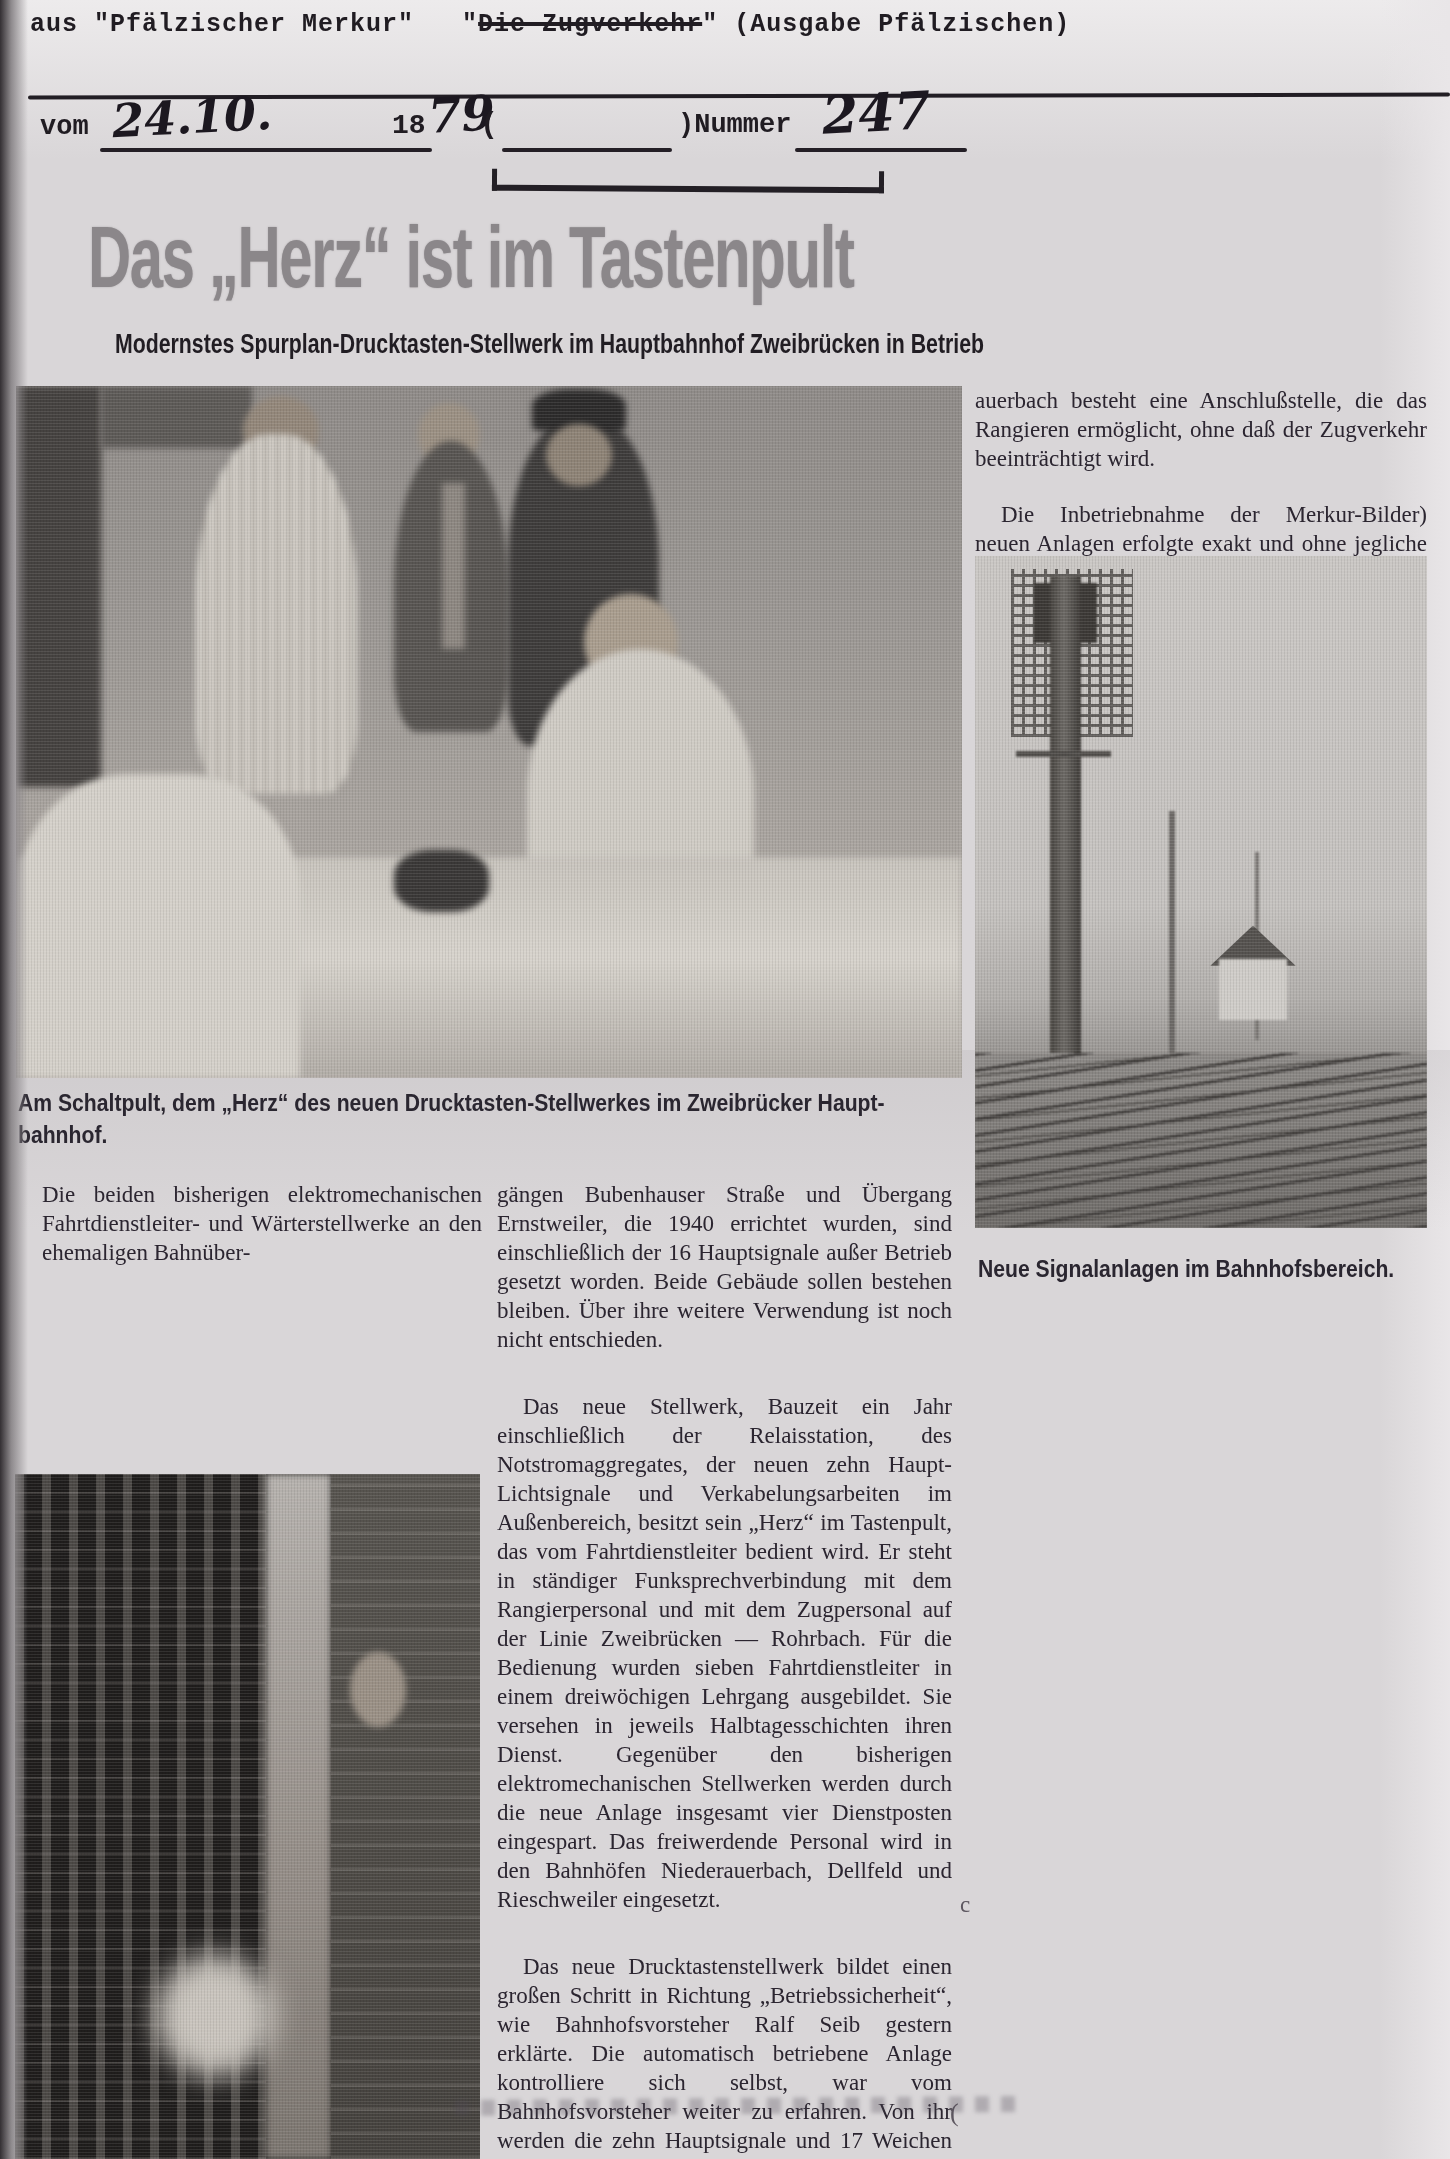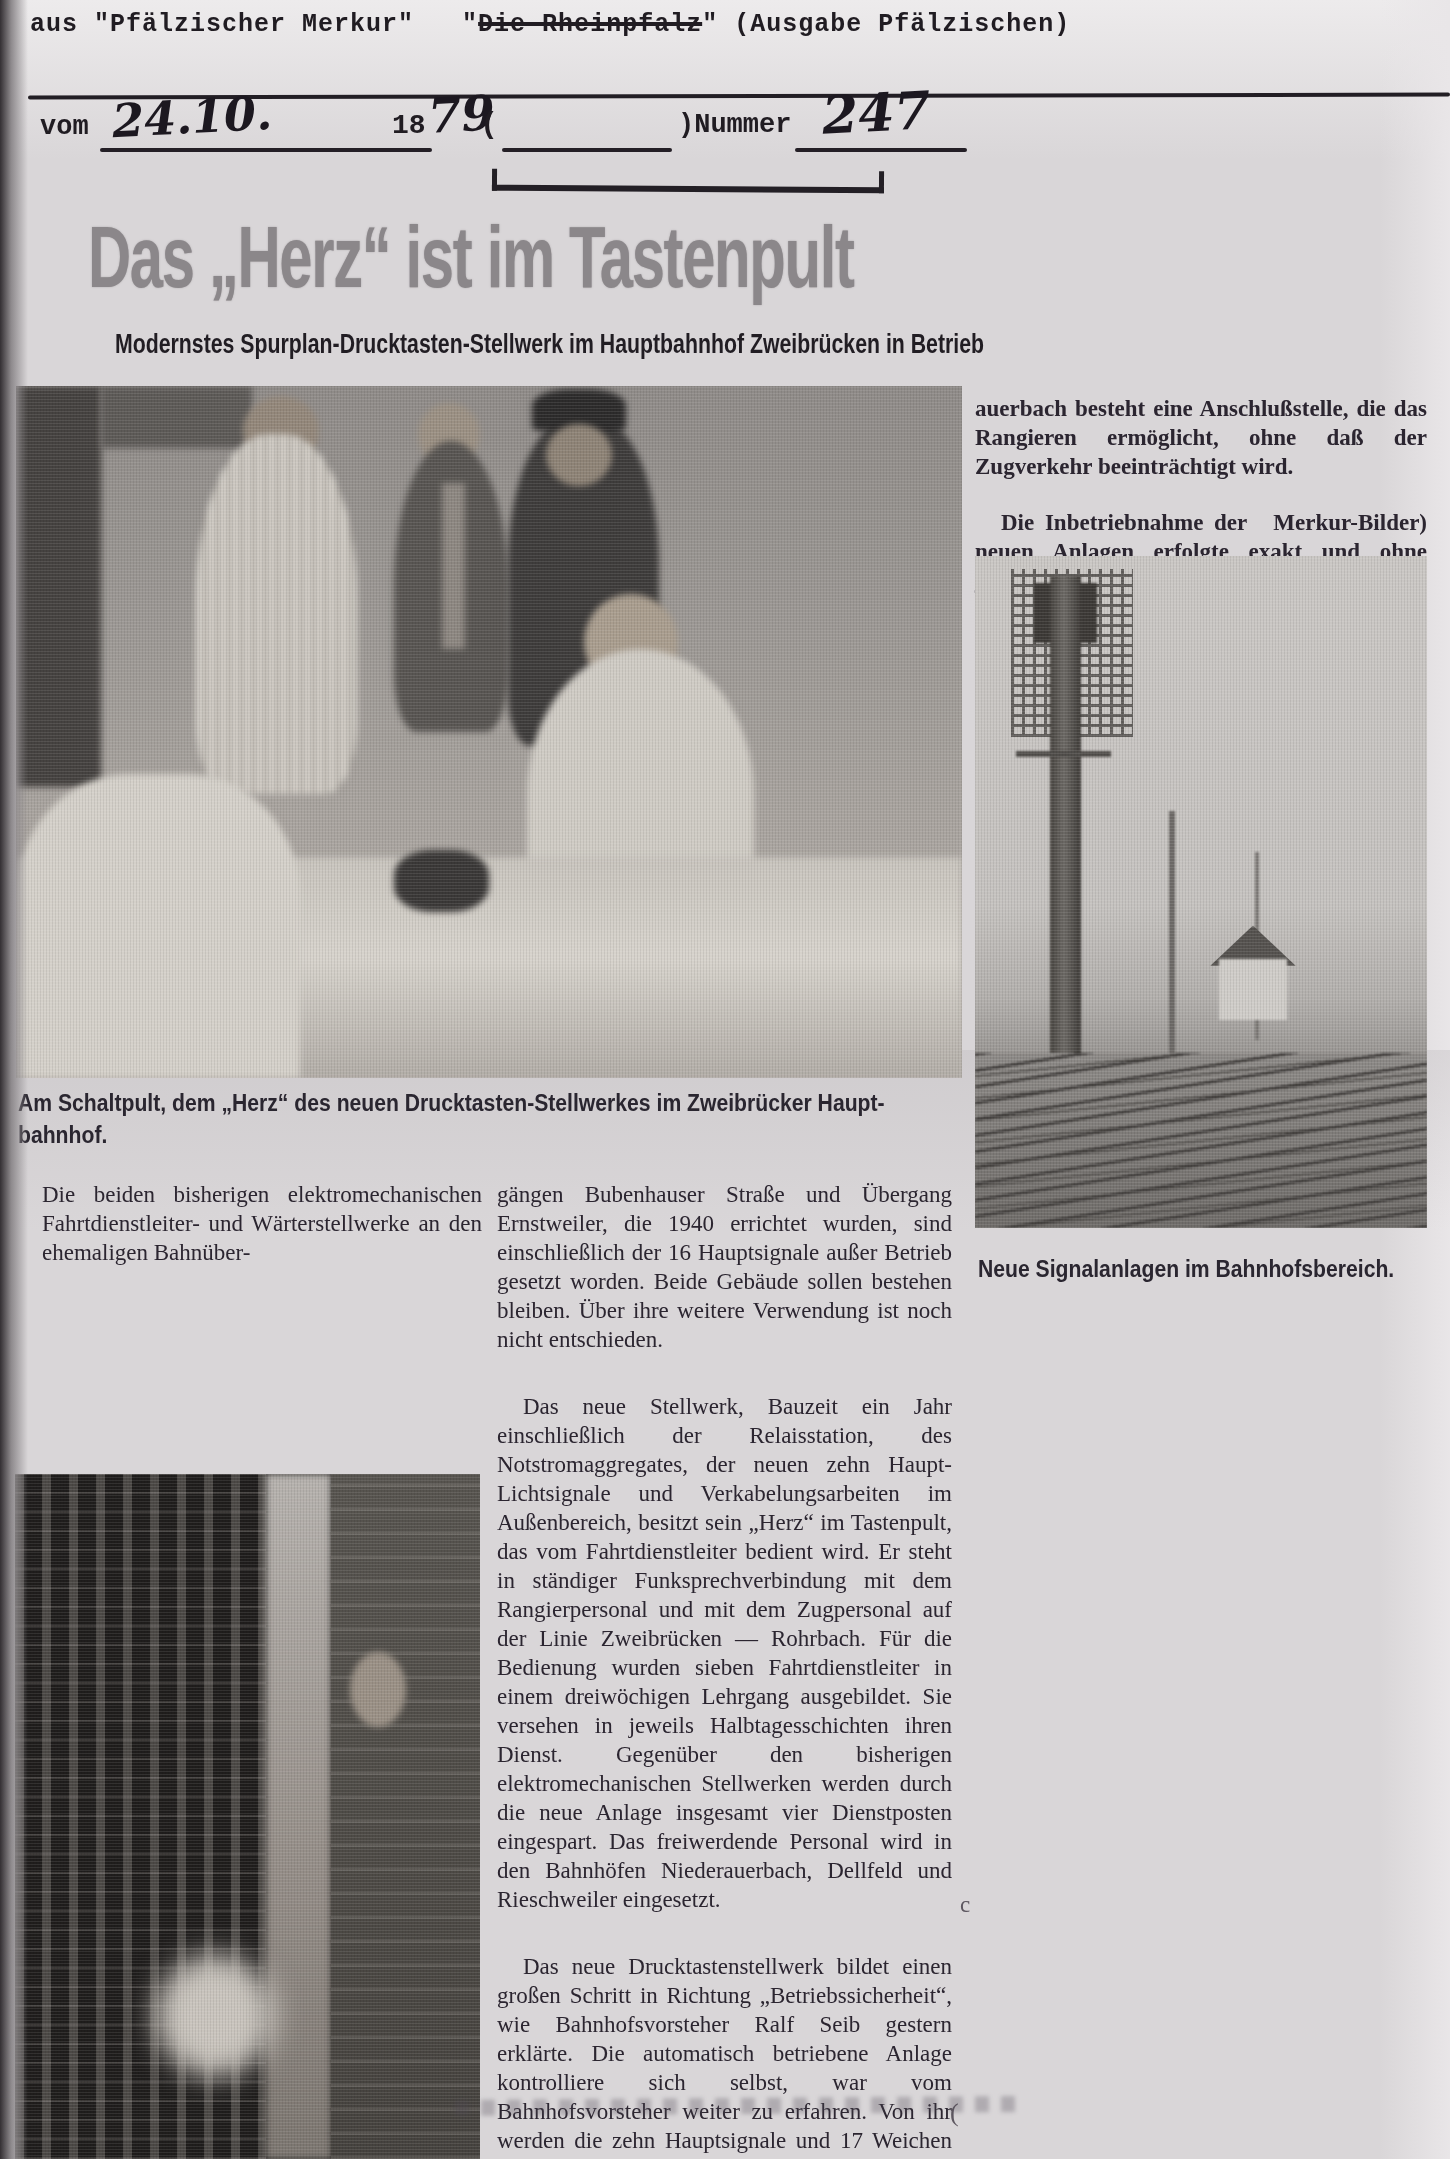--- a/index.html
+++ b/index.html
@@ -116,42 +116,42 @@
 <body>
 
 <div id="page">
 
   <div class="top-light"></div>
   <div class="right-light"></div>
   <div class="mid-shade"></div>
 
   <div class="typewriter" style="position:absolute;left:30px;top:10px;font-size:25px;letter-spacing:1px;">
     <span>aus "Pfälzischer Merkur"</span>
-    <span>&nbsp;&nbsp;</span><span>"</span><span class="strike">Die Rheinpfalz</span><span>"</span>
+    <span>&nbsp;&nbsp;</span><span>"</span><span class="strike">Die Zugverkehr</span><span>"</span>
     <span>(Ausgabe Pfälzischen)</span>
   </div>
 
   <div class="rule" style="left:28px;top:94px;width:1422px;height:4px;border-radius:2px;transform:rotate(-.12deg);"></div>
 
   <div class="typewriter" style="position:absolute;left:40px;top:112px;font-size:27px;">vom</div>
   <div class="hand" style="position:absolute;left:112px;top:90px;font-size:46px;">24.10.</div>
   <div class="u-line" style="left:100px;top:148px;width:332px;"></div>
   <div class="typewriter" style="position:absolute;left:392px;top:110px;font-size:28px;">18</div>
   <div class="hand" style="position:absolute;left:428px;top:86px;font-size:48px;">79</div>
   <div class="typewriter" style="position:absolute;left:480px;top:108px;font-size:30px;">(</div>
   <div class="u-line" style="left:502px;top:148px;width:170px;"></div>
   <div class="typewriter" style="position:absolute;left:678px;top:110px;font-size:27px;">)Nummer</div>
   <div class="hand" style="position:absolute;left:822px;top:82px;font-size:52px;">247</div>
   <div class="u-line" style="left:795px;top:148px;width:172px;"></div>
   <div class="bracket" style="left:492px;top:170px;width:382px;"></div>
 
   <div class="headline" style="left:88px;top:206px;">Das „Herz“ ist im Tastenpult</div>
   <div class="subhead" style="left:115px;top:328px;">Modernstes Spurplan-Drucktasten-Stellwerk im Hauptbahnhof Zweibrücken in Betrieb</div>
 
-  <div class="body-col" style="left:975px;top:394px;width:452px;font-weight:bold;">
+  <div class="body-col" style="left:975px;top:386px;width:452px;">
     <p>auerbach besteht eine Anschlußstelle, die das Rangieren ermöglicht, ohne daß der Zugverkehr beeinträchtigt wird.</p>
     <p class="indent">
       <span class="credit">Merkur-Bilder)</span>
       <span>Die Inbetriebnahme der neuen Anlagen erfolgte exakt und ohne jegliche Schwierigkeiten.</span>
     </p>
   </div>
 
   <div class="photo" id="photo-main">
     <div class="ps pm-door"></div>
     <div class="ps pm-shelf"></div>

